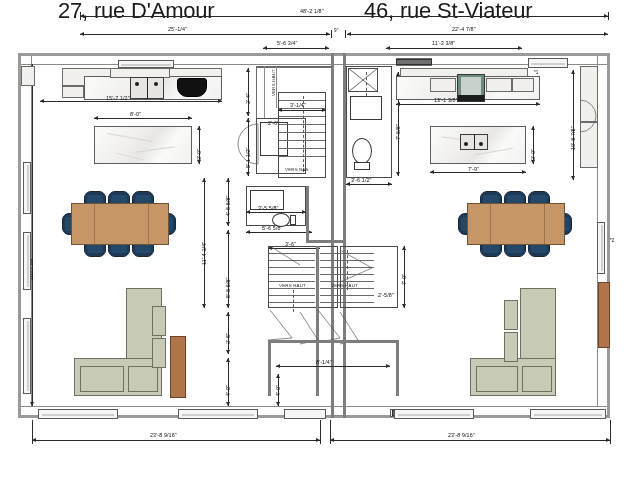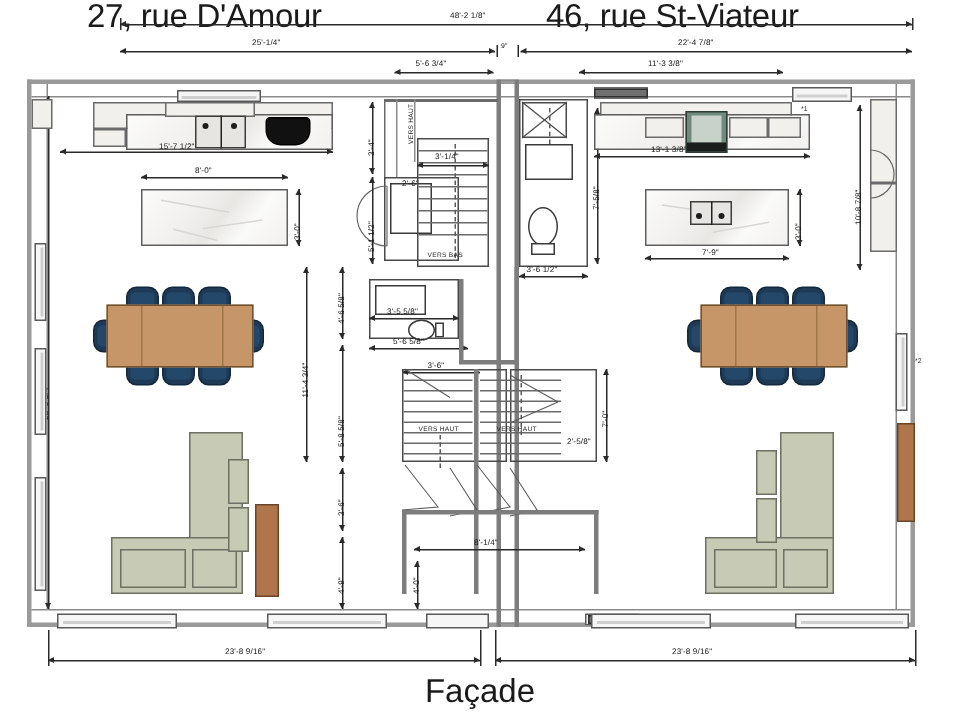--- a/index.html
+++ b/index.html
@@ -131,21 +131,20 @@
   .dash { position:absolute; border-left:1px dashed #5a5a5a; }
   svg.ov { position:absolute; left:0; top:0; width:640px; height:480px; pointer-events:none; }
 </style>
 </head>
 <body>
 
 <div id="stage">
 
   <div class="title" id="title-left">27, rue D'Amour</div>
   <div class="title" id="title-right">46, rue St-Viateur</div>
-  <div id="caption">Façade</div>
 
   <div class="dimline" style="left:80px; top:16px; width:528px;"></div>
   <div class="tick" style="left:80px;  top:12px; height:8px;"></div>
   <div class="tick" style="left:608px; top:12px; height:8px;"></div>
   <div class="dim" style="left:300px; top:8px;">48'-2 1/8"</div>
 
   <div class="dimline" style="left:80px; top:34px; width:250px;"></div>
   <div class="dim" style="left:168px; top:26px;">25'-1/4"</div>
 
   <div class="dim" style="left:334px; top:28px; font-size:4.6px;">9"</div>

